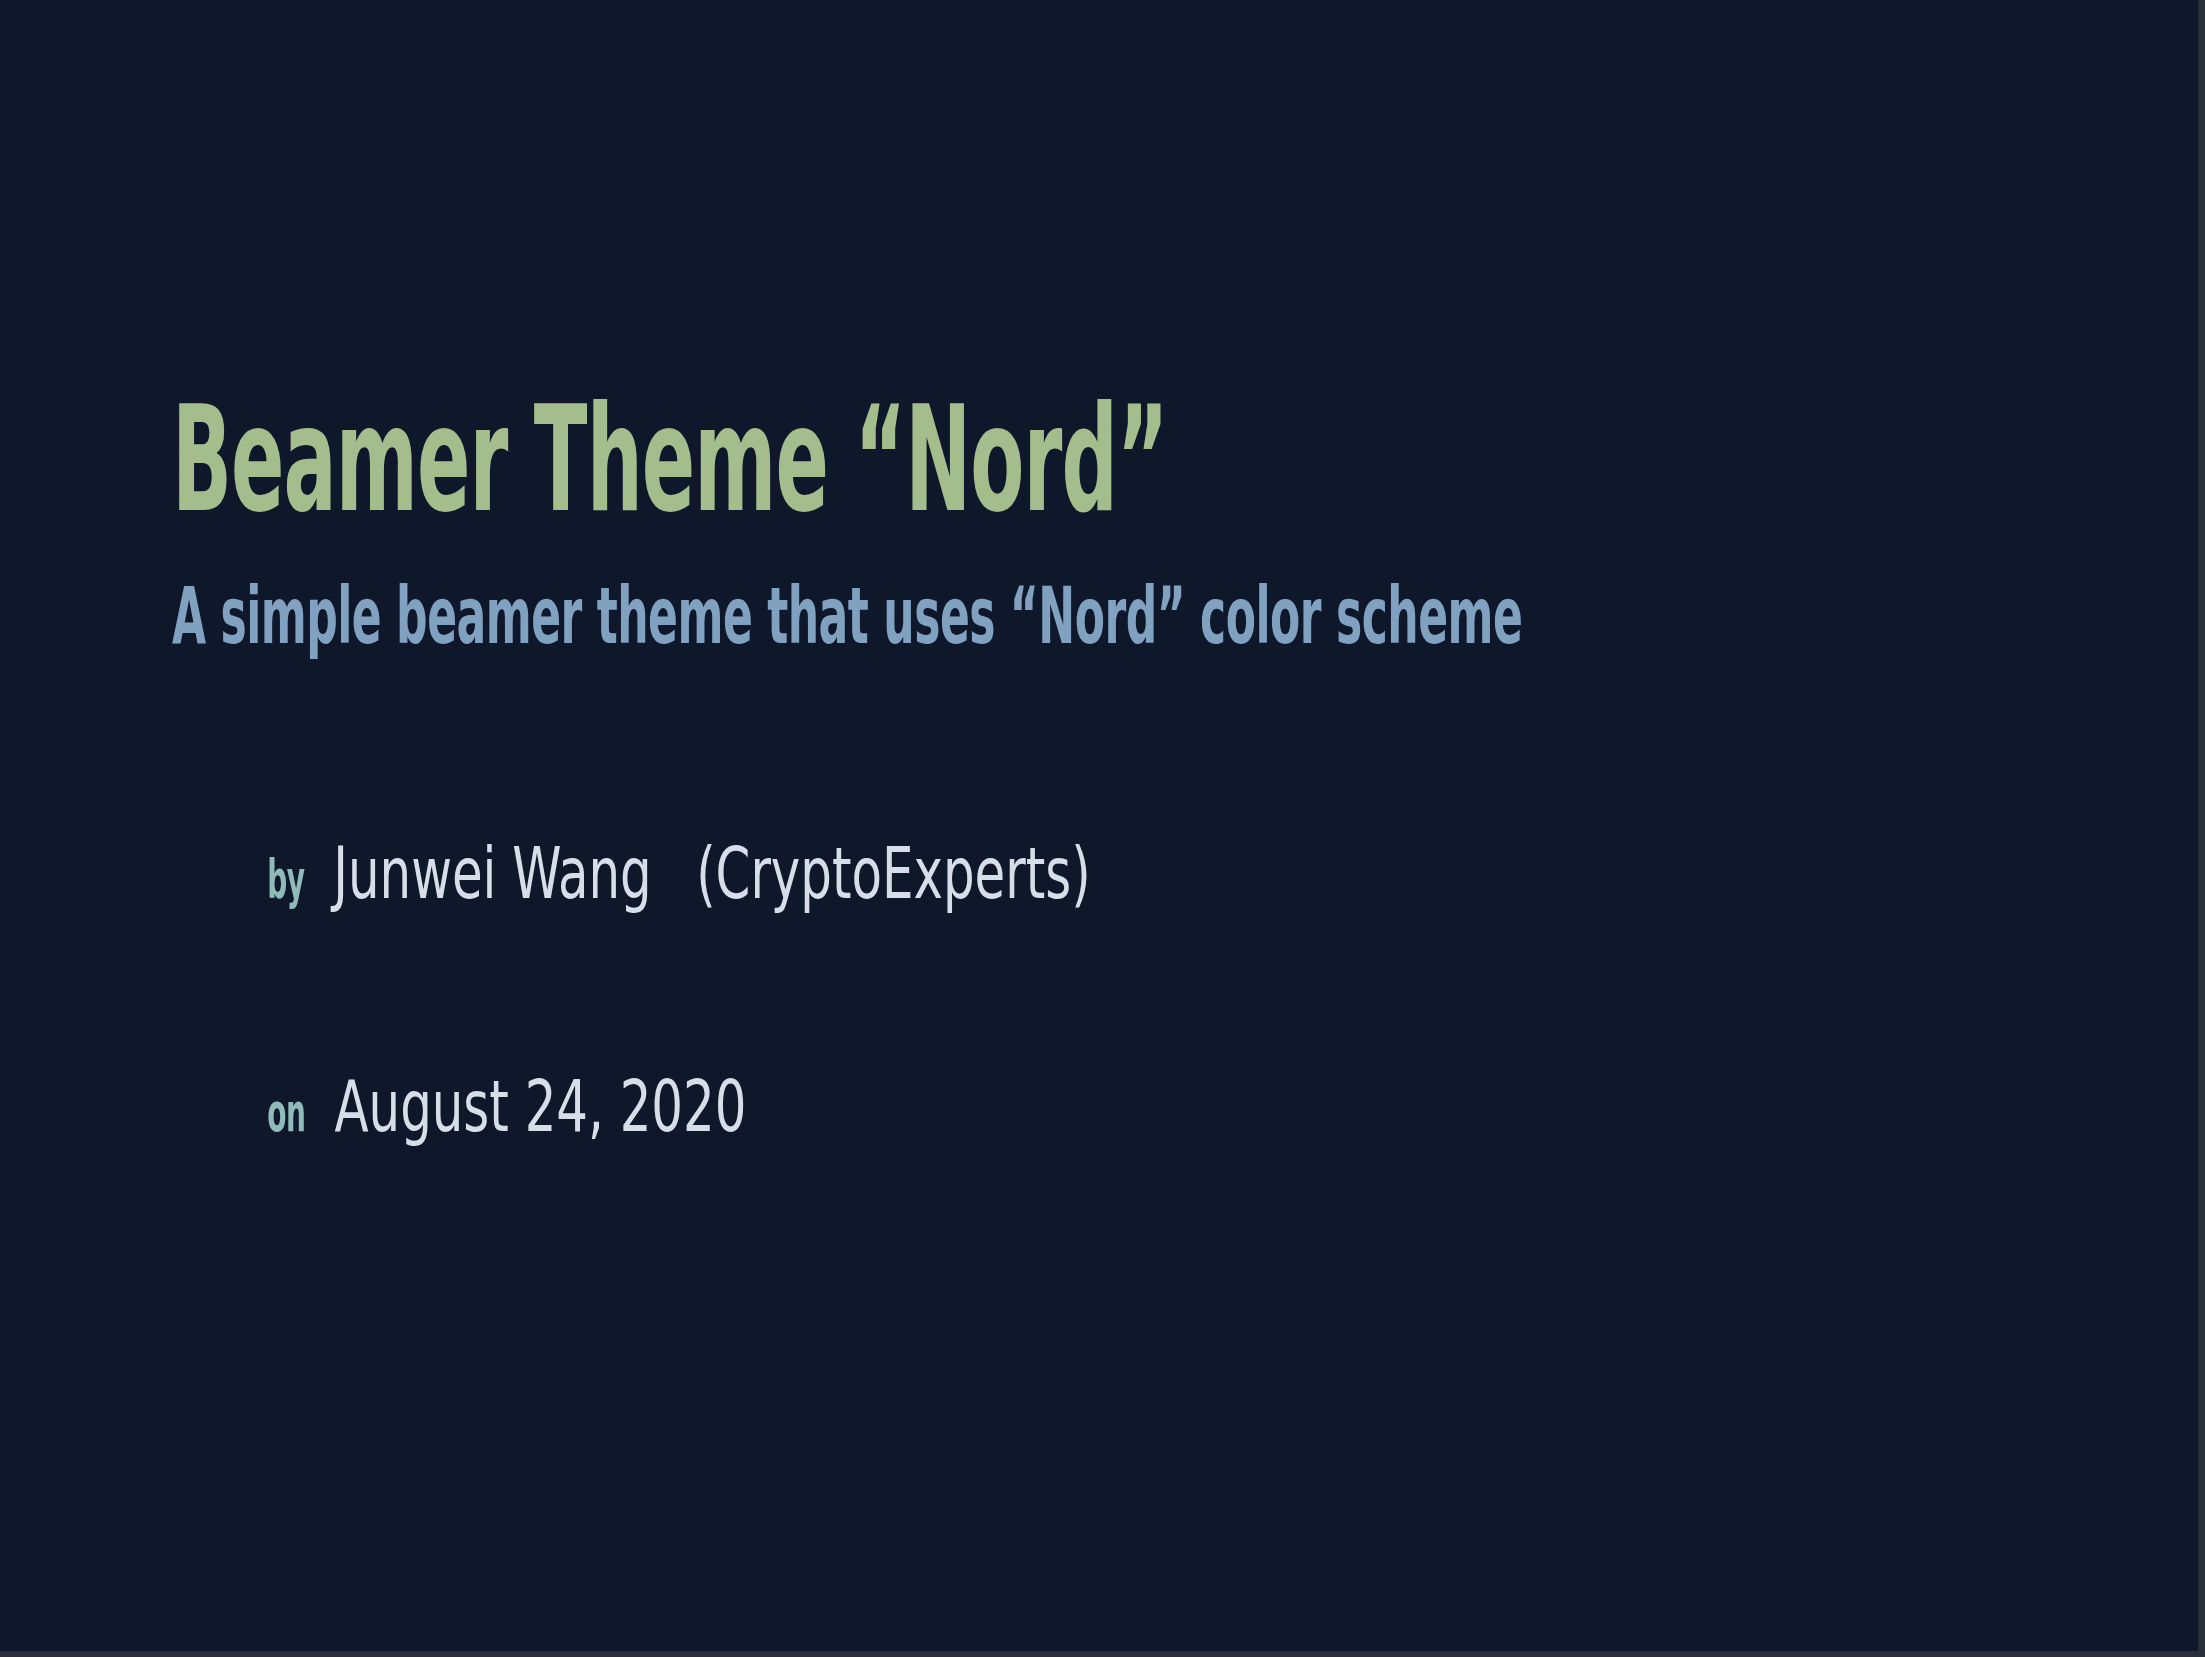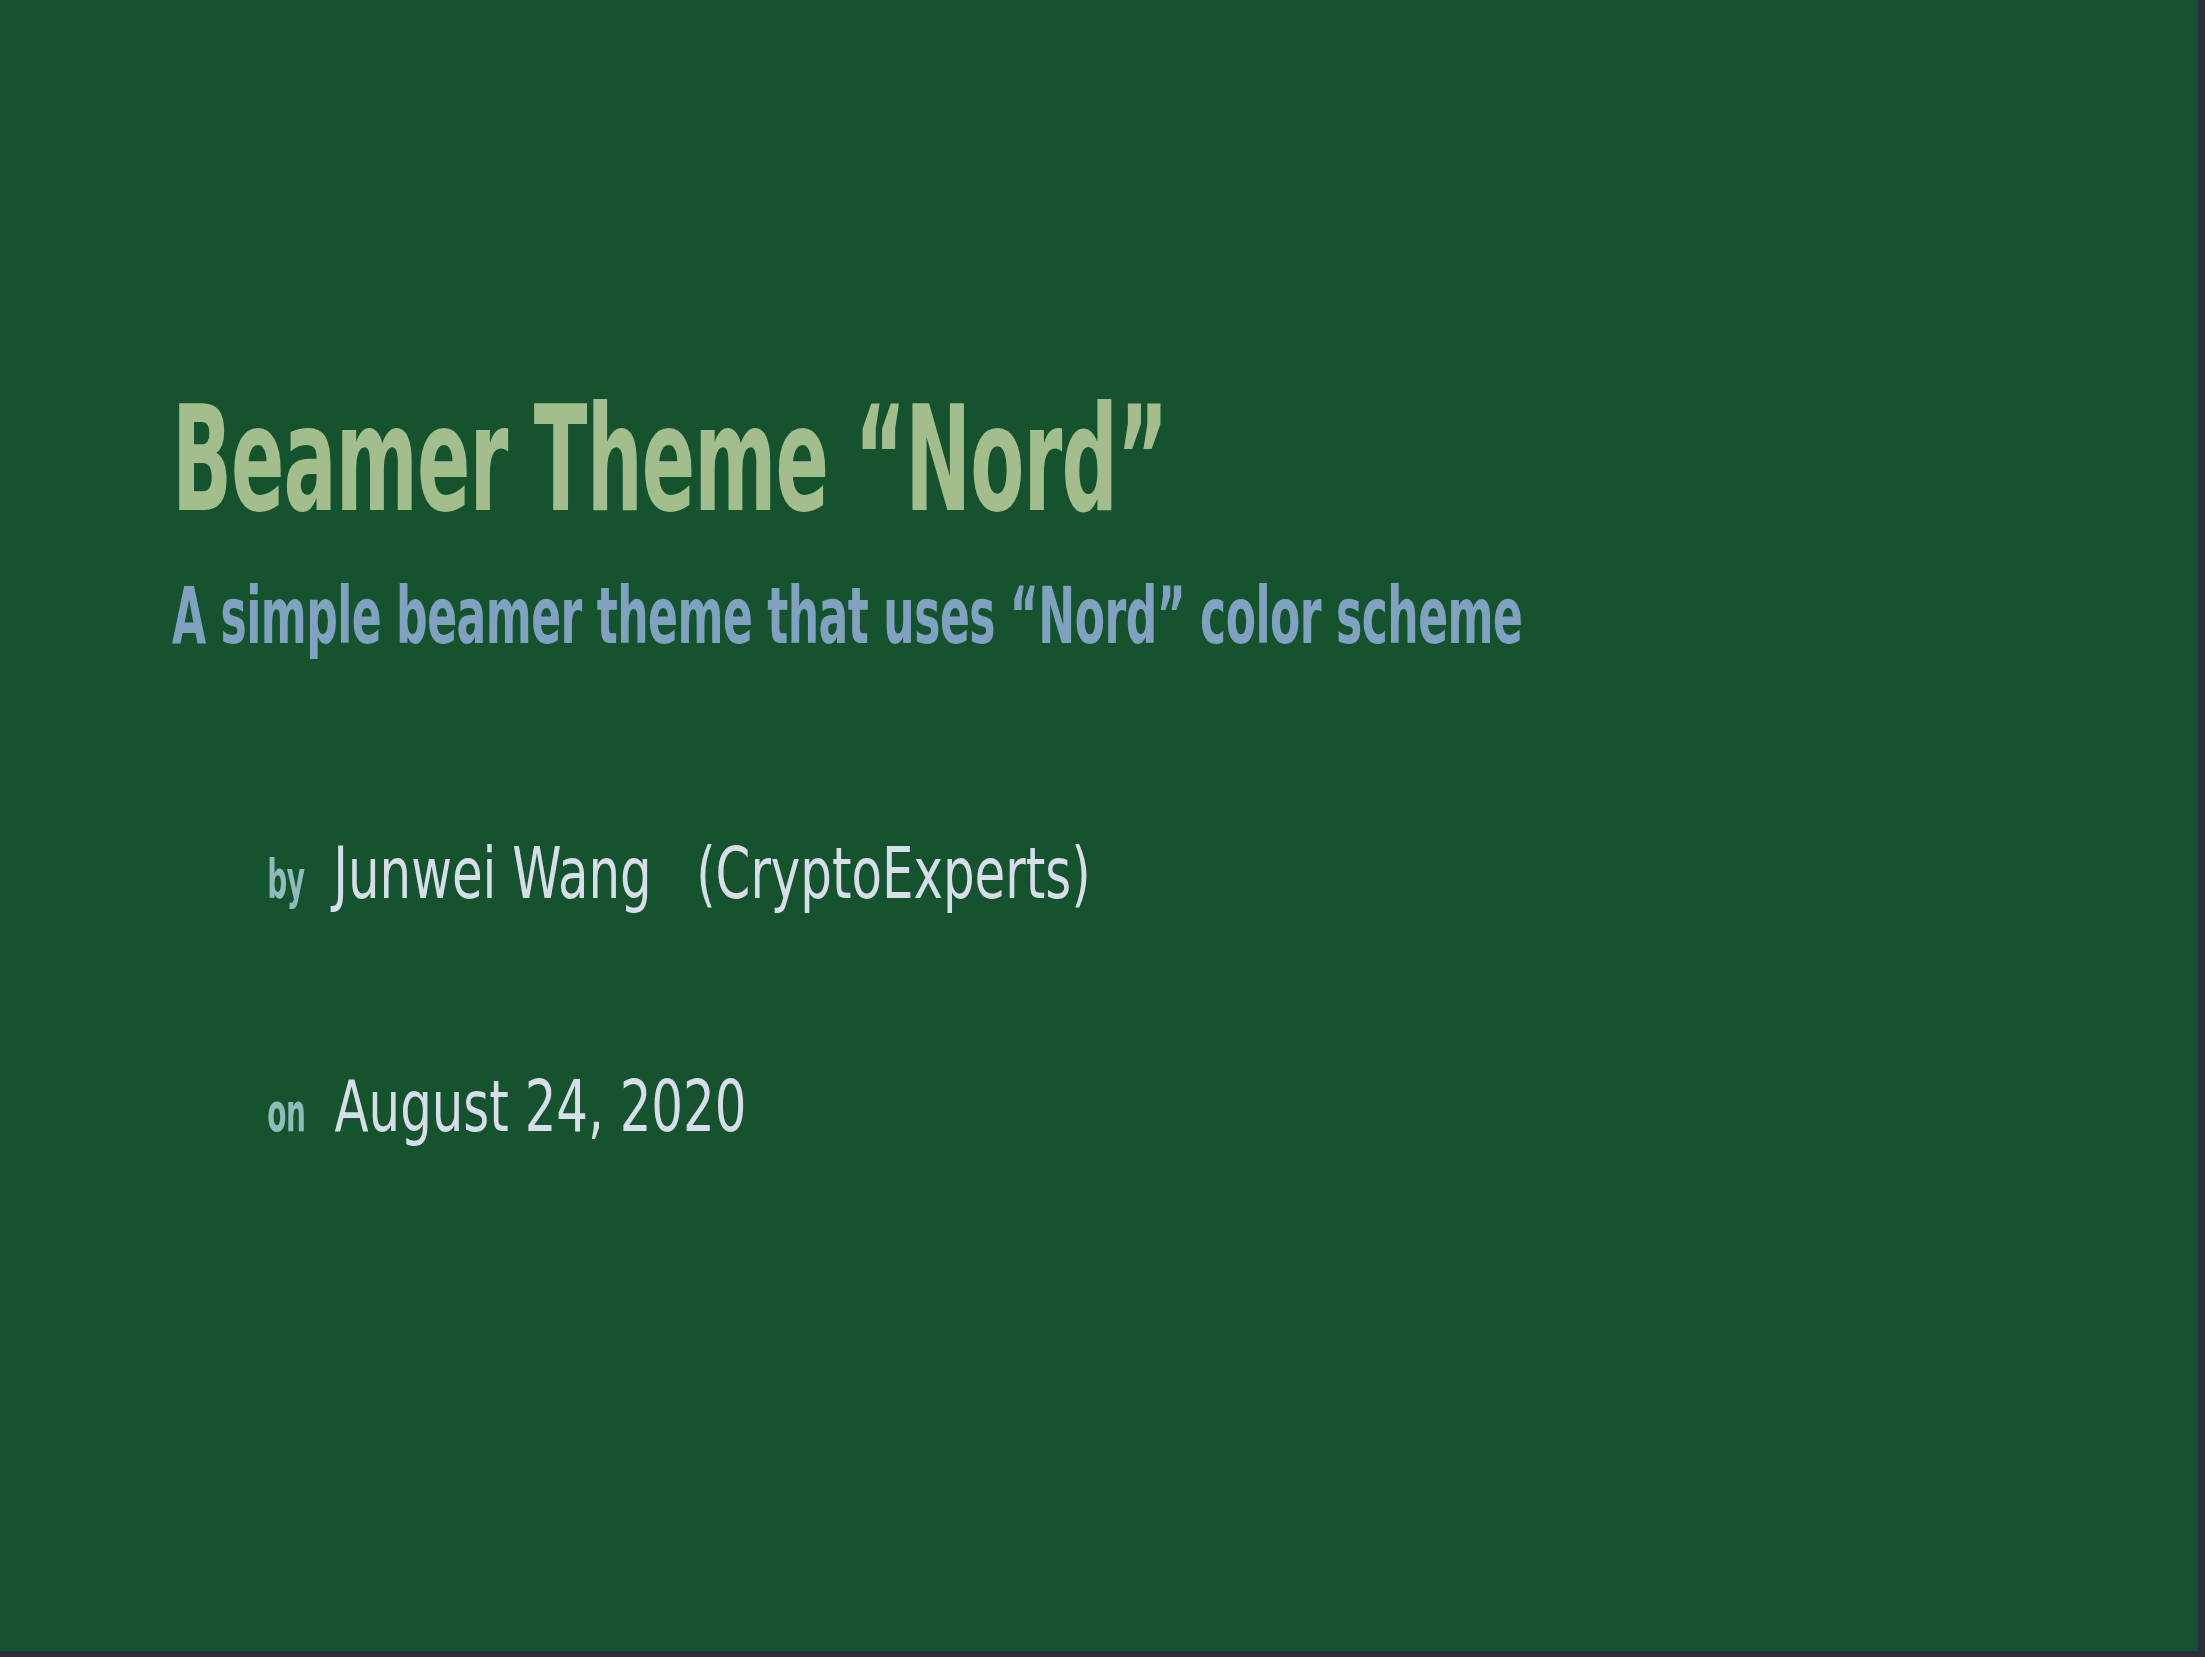--- a/index.html
+++ b/index.html
@@ -5,21 +5,21 @@
   html, body {
     margin: 0;
     padding: 0;
     background: #2e3440;
   }
 
   #slide {
     position: relative;
     width: 2205px;
     height: 1657px;
-    background: #14532d;
+    background: #0f172a;
     overflow: hidden;
     box-sizing: border-box;
     font-family: "DejaVu Sans Condensed", "Liberation Sans Narrow", "Liberation Sans", sans-serif;
     padding-left: 44px;
   }
 
   
   #edge-right {
     position: absolute;
     top: 0;

